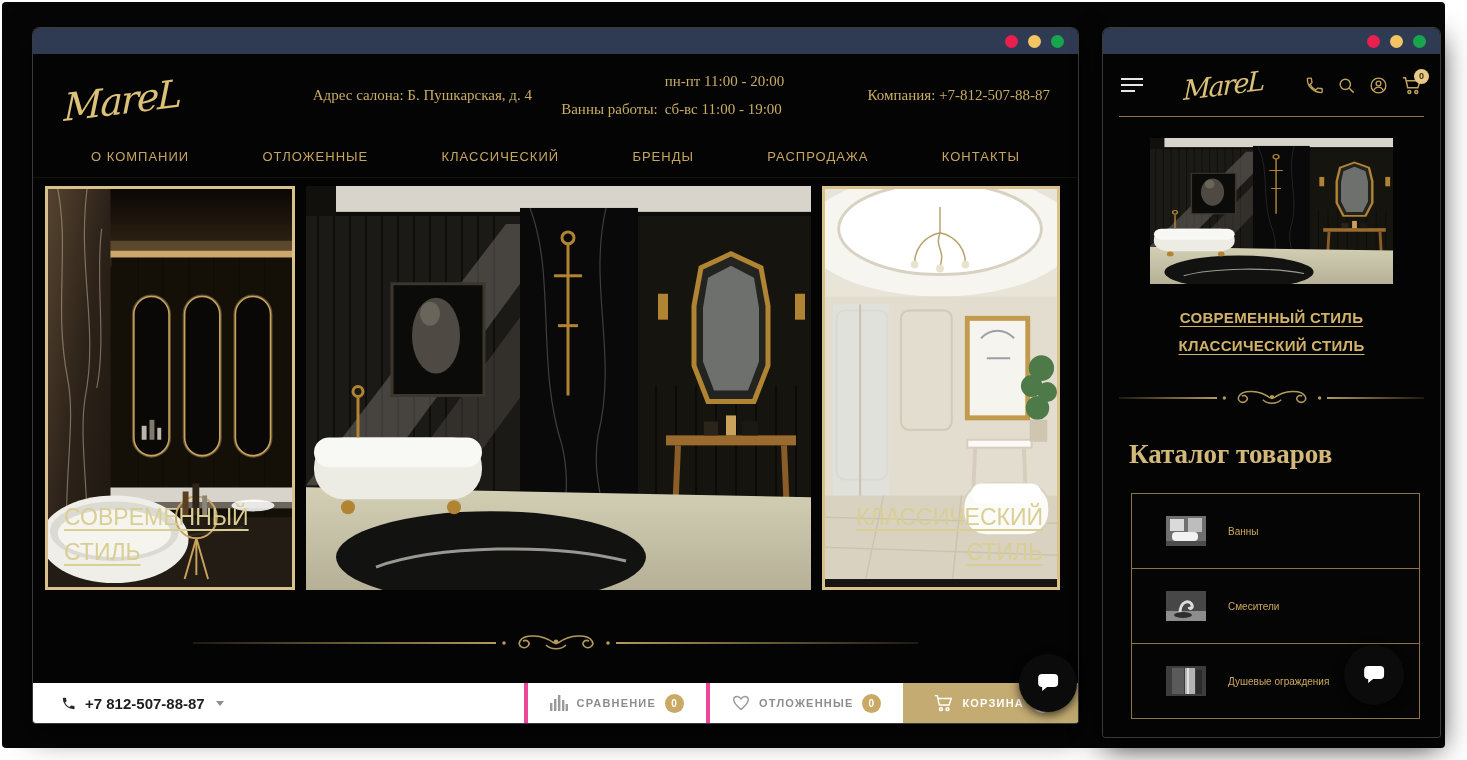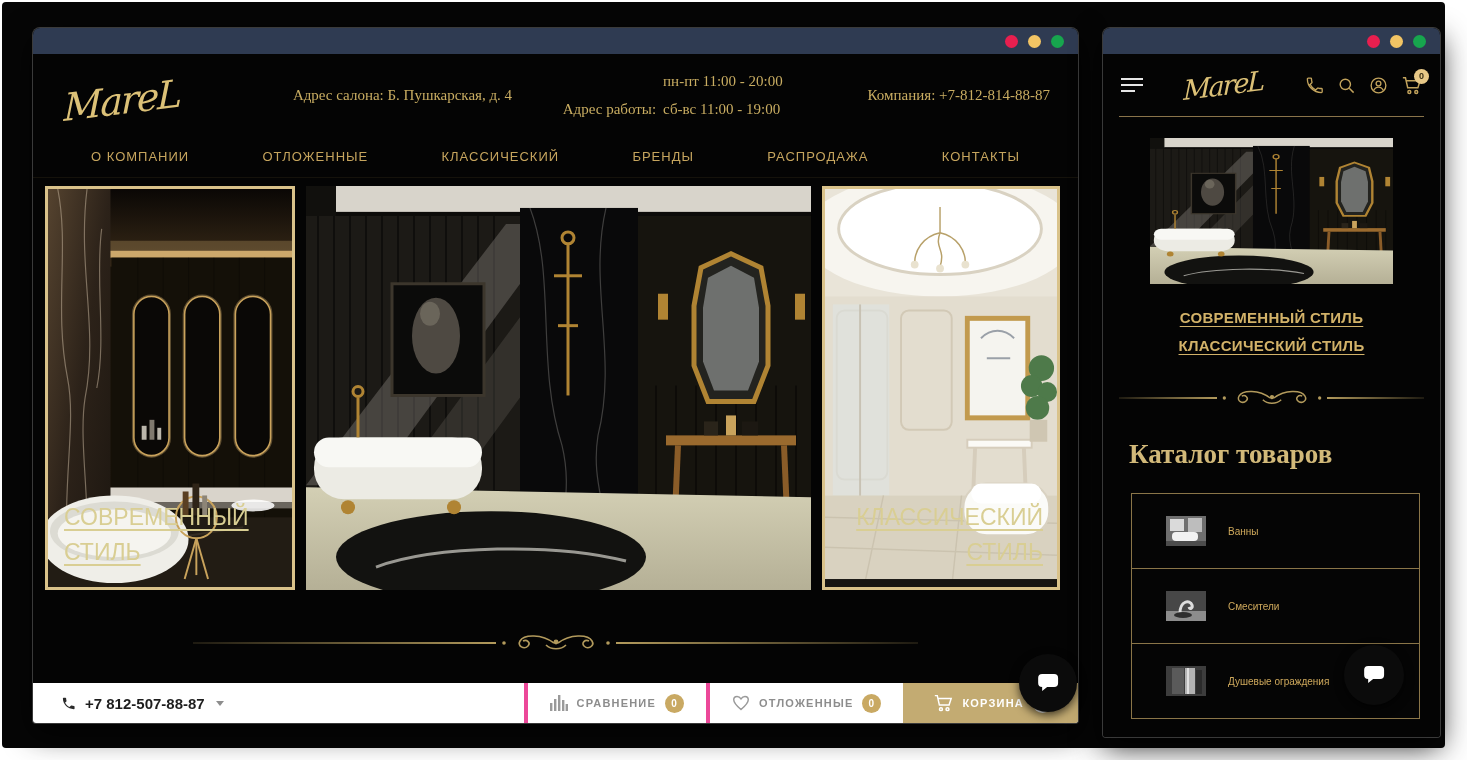--- a/index.html
+++ b/index.html
@@ -21,21 +21,21 @@
   #mobile-window  { left:1103px; top:28px; width:337px; height:709px; }
 
   .d-content { flex:1; background:#040404; display:flex; flex-direction:column; overflow:hidden; }
 
   
   .d-header { flex:0 0 82px; display:flex; align-items:center; padding:0 24px 0 30px;
               font-family:"Liberation Serif",serif; color:#c9ad62; font-size:15px; }
   .logo-script { font-family:"DejaVu Serif",serif; font-style:italic; color:#dcc177;
                  transform:rotate(-7deg) skewX(-8deg); letter-spacing:-2px; white-space:nowrap; }
   .d-header .logo-script { font-size:38px; width:210px; }
-  .d-addr { flex:1.15; text-align:center; }
+  .d-addr { flex:1.15; text-align:right; }
   .d-hours { flex:1.25; display:flex; justify-content:center; align-items:flex-end; gap:7px; }
   .d-hours .hl { padding-bottom:0; }
   .d-hours .hcol { display:flex; flex-direction:column; gap:11px; }
   .d-company { flex:1.05; text-align:right; padding-right:4px; }
 
   
   .d-nav { flex:0 0 42px; display:flex; align-items:center; justify-content:space-between;
            padding:0 58px; border-bottom:1px solid #15120b; }
   .d-nav a { color:#c6a55e; font-size:13px; letter-spacing:1px; text-decoration:none; cursor:pointer; }
 
@@ -337,27 +337,27 @@
       <span class="dot red"></span>
       <span class="dot yellow"></span>
       <span class="dot green"></span>
     </div>
     <div class="d-content">
 
       <div class="d-header">
         <div class="logo-script">MareL</div>
         <div class="d-addr">Адрес салона: Б. Пушкарская, д. 4</div>
         <div class="d-hours">
-          <span class="hl">Адрес работы:</span>
+          <span class="hl">Ванны работы:</span>
           <span class="hcol">
             <span>пн-пт 11:00 - 20:00</span>
             <span>сб-вс 11:00 - 19:00</span>
           </span>
         </div>
-        <div class="d-company">Компания: +7-812-814-88-87</div>
+        <div class="d-company">Компания: +7-812-507-88-87</div>
       </div>
 
       <nav class="d-nav">
         <a>О КОМПАНИИ</a>
         <a>ОТЛОЖЕННЫЕ</a>
         <a>КЛАССИЧЕСКИЙ</a>
         <a>БРЕНДЫ</a>
         <a>РАСПРОДАЖА</a>
         <a>КОНТАКТЫ</a>
       </nav>

